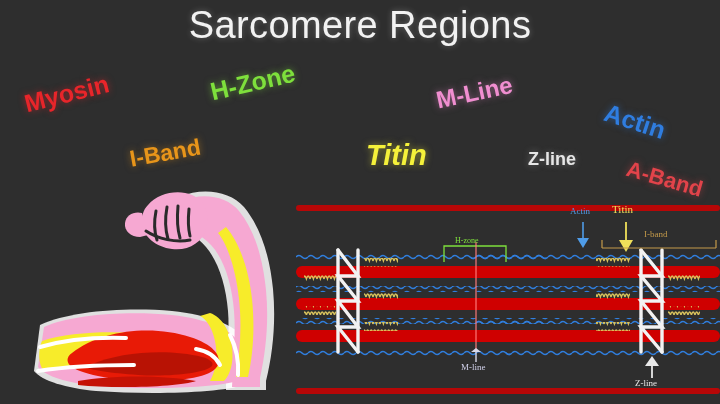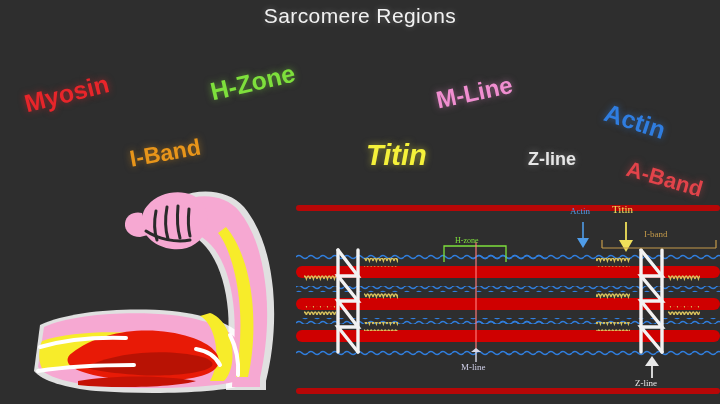--- a/index.html
+++ b/index.html
@@ -17,21 +17,21 @@
     user-select: none;
   }
 
   
   #title {
     position: absolute;
     left: 0; right: 0;
     top: 4px;
     text-align: center;
     color: #f2f2f2;
-    font-size: 21px;
+    font-size: 38px;
     font-weight: 400;
     letter-spacing: 0.4px;
     text-shadow: 0 0 6px rgba(255,255,255,0.28);
   }
 
   
   .lbl {
     position: absolute;
     white-space: nowrap;
     font-weight: 700;

